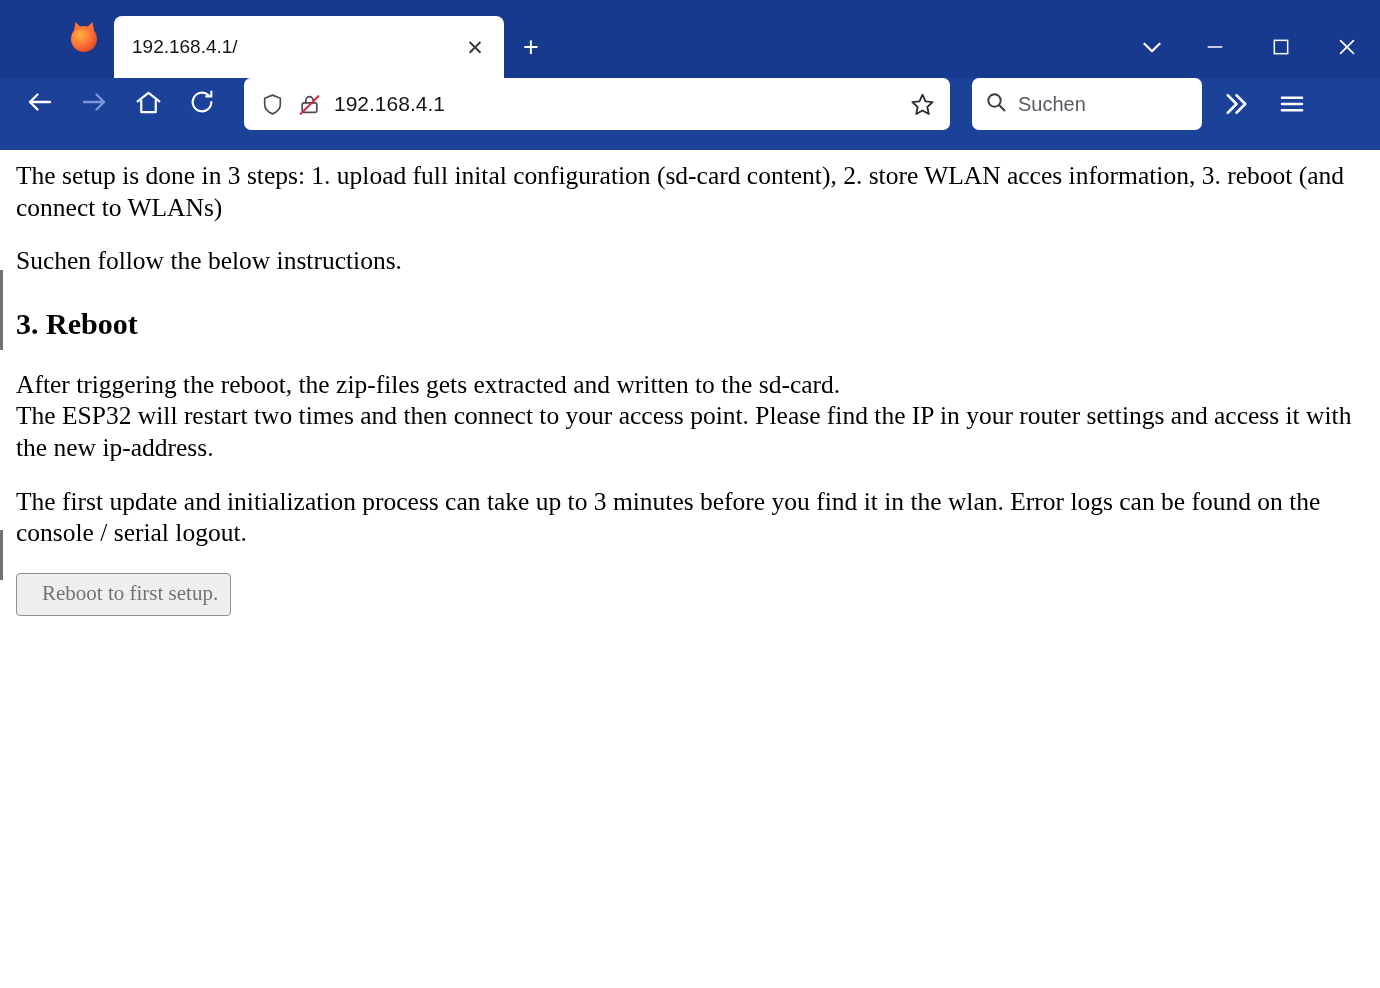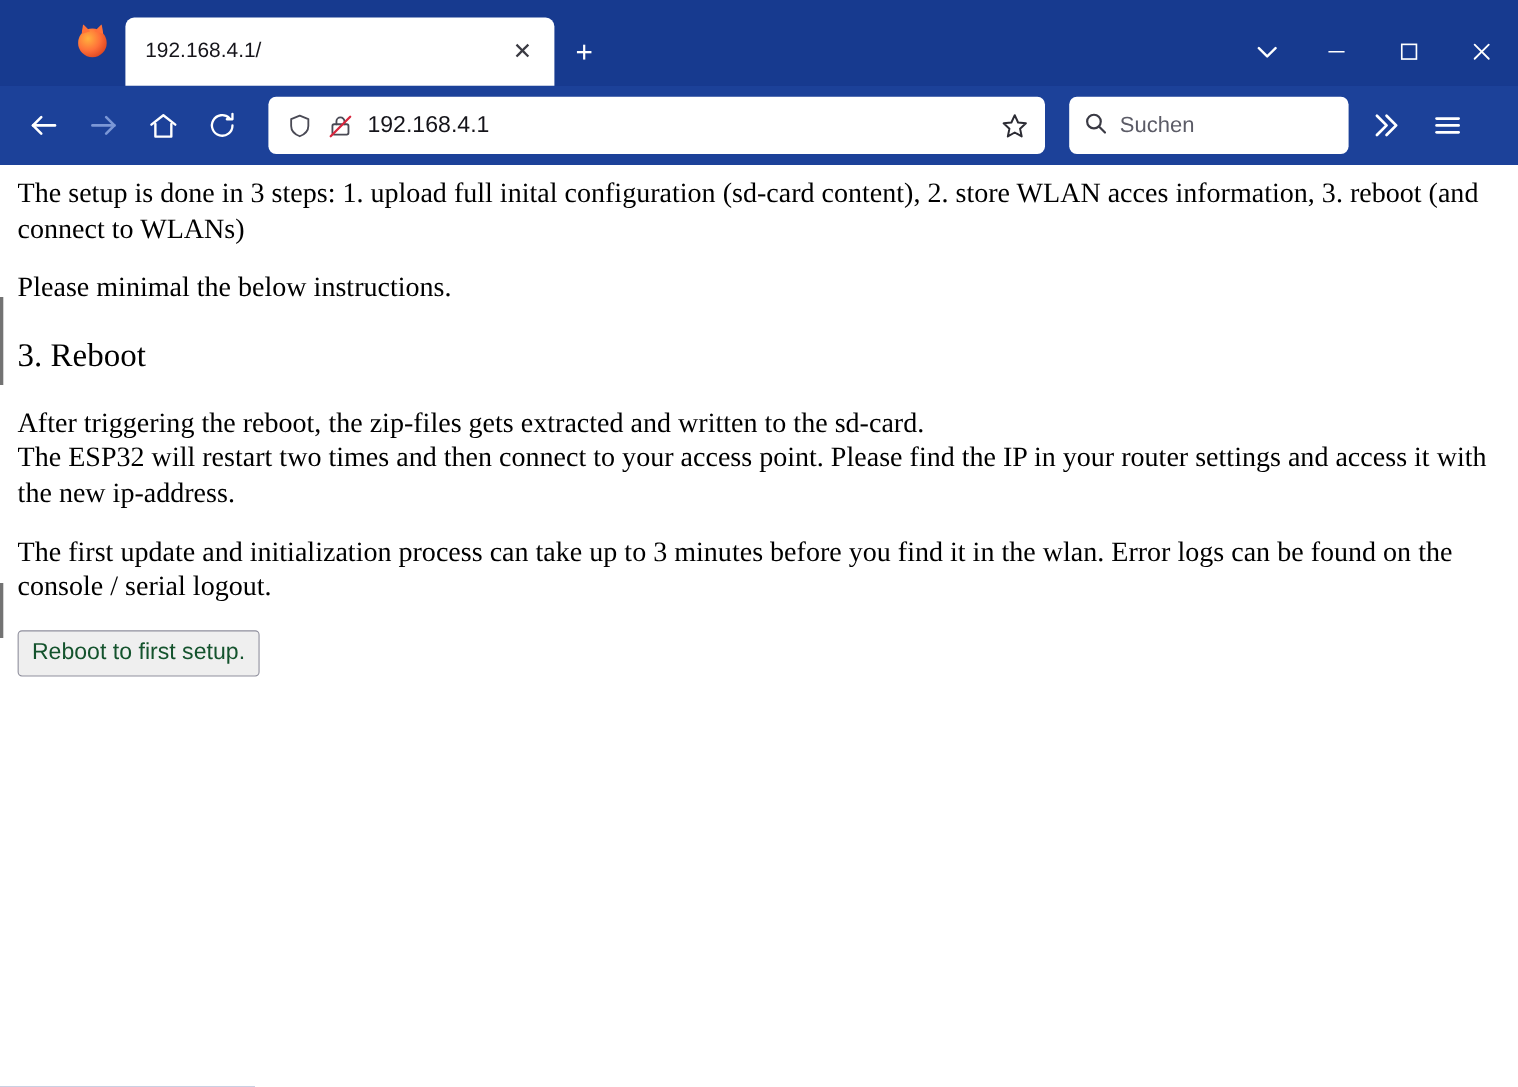--- a/index.html
+++ b/index.html
@@ -90,21 +90,21 @@
   .winbtn {
     width: 66px; height: 62px;
     display: flex; align-items: center; justify-content: center;
     color: #ffffff;
   }
 
   
   .navbar {
     height: 72px;
     background: #1c4199;
-    display: flex; align-items: center;
+    display: flex; align-items: flex-start;
     padding: 0 16px;
     gap: 6px;
   }
   .navbtn {
     width: 48px; height: 48px;
     display: flex; align-items: center; justify-content: center;
     color: #ffffff;
     border-radius: 6px;
   }
   .navbtn.disabled { color: #7b97d6; }
@@ -124,21 +124,21 @@
     font-size: 21px;
     color: #15141a;
     white-space: nowrap; overflow: hidden;
   }
   .shield-icon, .lock-broken-icon, .star-icon {
     display: flex; align-items: center; justify-content: center;
     flex: 0 0 auto;
   }
 
   .searchbar {
-    width: 254px; height: 52px;
+    width: 230px; height: 52px;
     margin-left: 16px;
     background: #ffffff;
     border-radius: 7px;
     display: flex; align-items: center;
     padding: 0 12px;
     gap: 10px;
   }
   .search-placeholder {
     font-size: 20px; color: #5b5b66;
   }
@@ -168,31 +168,31 @@
     letter-spacing: -0.3px;
   }
   .page p {
     font-size: 25.5px;
     line-height: 1.24;
     margin: 0 0 22px 0;
     max-width: 1348px;
   }
   .page h2 {
     font-size: 30px;
-    font-weight: normal;
+    font-weight: bold;
     margin: 30px 0 28px 0;
   }
   .reboot-btn {
-    font-family: Liberation Sans, sans-serif;
+    font-family: Liberation Serif, serif;
     font-size: 21px;
-    color: #14532d;
+    color: #737373;
     background: #efefef;
     border: 1px solid #8f8f9d;
     border-radius: 4px;
-    padding: 7px 12px 9px 12px;
+    padding: 7px 12px 9px 25px;
     margin-top: 2px;
     cursor: default;
   }
   
   .left-caret {
     position: absolute; left: 0; top: 0;
     width: 3px; height: 100%;
     background: linear-gradient(to bottom, rgba(0,0,0,0) 0 120px, #000 120px 200px, rgba(0,0,0,0) 200px 380px, #000 380px 430px, rgba(0,0,0,0) 430px 100%);
     opacity: 0.55;
   }
@@ -320,21 +320,21 @@
         </svg>
     </div>
   </div>
 
   <div class="viewport">
     <div class="left-caret"></div>
 
     <div class="page">
 
       <p>The setup is done in 3 steps: 1. upload full inital configuration (sd-card content), 2. store WLAN acces information, 3. reboot (and connect to WLANs)</p>
-      <p>Please minimal the below instructions.</p>
+      <p>Suchen follow the below instructions.</p>
 
       <h2>3. Reboot</h2>
 
       <p>
         <span>After triggering the reboot, the zip-files gets extracted and written to the sd-card.</span><br>
         <span>The ESP32 will restart two times and then connect to your access point. Please find the IP in your router settings and access it with the new ip-address.</span>
       </p>
 
       <p>The first update and initialization process can take up to 3 minutes before you find it in the wlan. Error logs can be found on the console / serial logout.</p>
 

